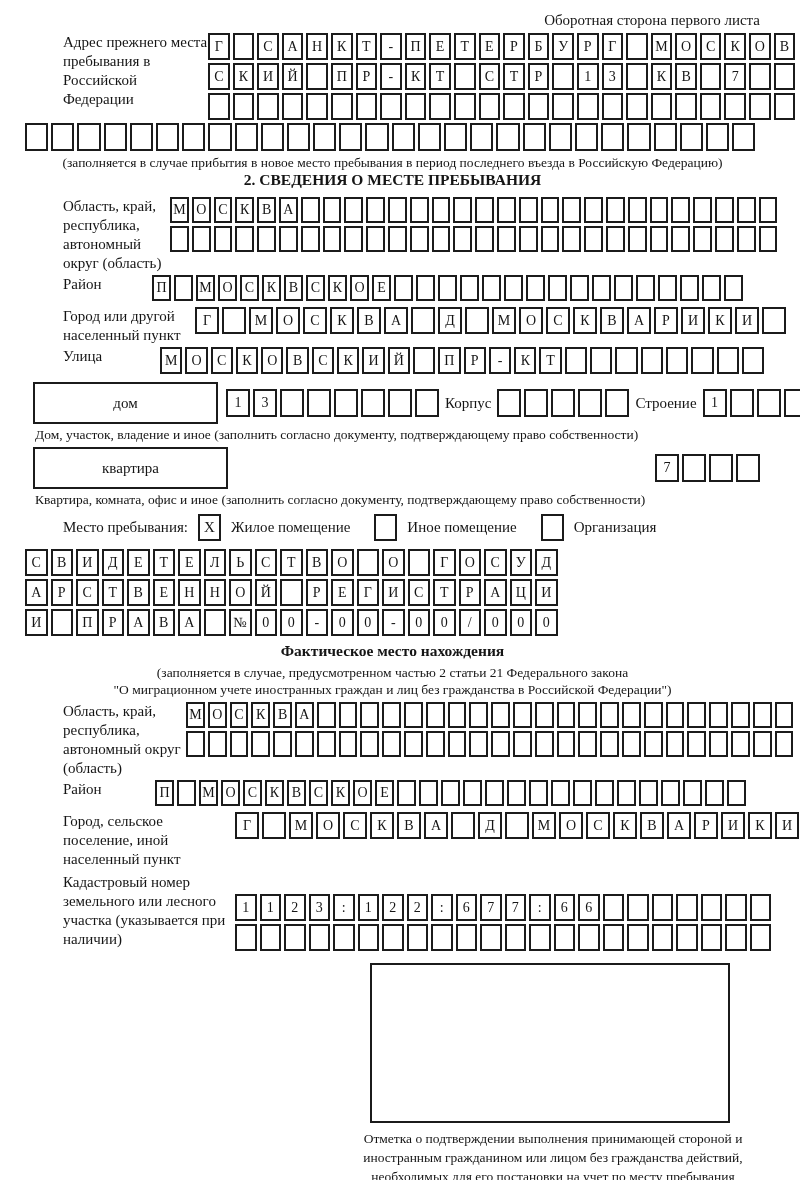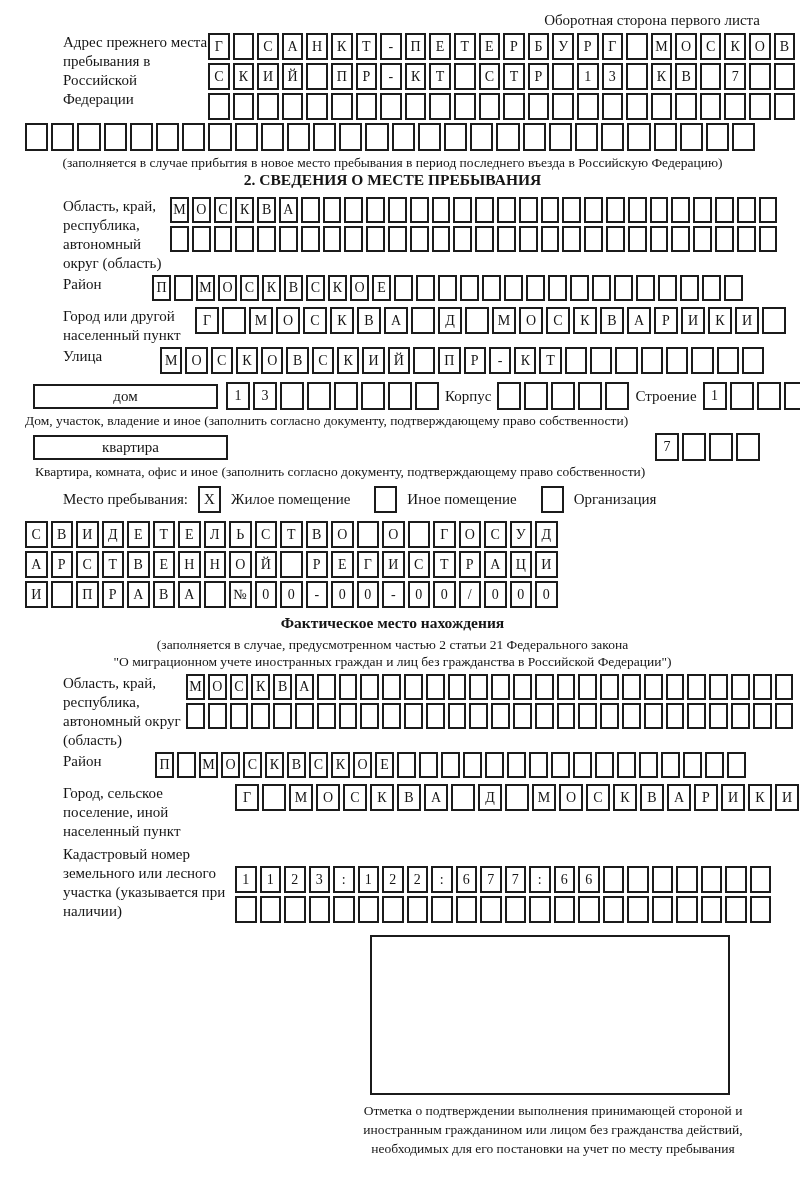--- a/index.html
+++ b/index.html
@@ -27,21 +27,21 @@
   .s28  .cell { width:18.8px; height:26px; }
   .s27  .cell { width:19px;   height:26px; }
   .scity .cell{ width:24px;   height:27px; }
   .sstr .cell { width:22.3px; height:27px; }
   .shou .cell { width:24px;   height:28px; }
   .sdoc .cell { width:22.5px; height:27px; }
   .scad .cell { width:21.5px; height:27px; }
   .note { font-size:13.5px; line-height:17px; }
   .center { text-align:center;font-family:Liberation Serif, serif; }
   .sec-title { font-weight:bold; font-size:15.5px; text-align:center; }
-  .wide-box { border:2px solid #1b1b1b; height:25px; display:flex; align-items:center; justify-content:center; font-size:15px; flex-shrink:0; }
+  .wide-box { border:2px solid #1b1b1b; height:42px; display:flex; align-items:center; justify-content:center; font-size:15px; flex-shrink:0; }
   .inline-label { font-size:15px; padding:0 6px; white-space:nowrap; align-self:center; }
   .house-row { display:flex; align-items:center; margin-left:8px; }
   .checkbox {
     width:23px; height:27px; border:2px solid #1b1b1b; display:inline-flex;
     align-items:center; justify-content:center; font-size:15px; flex-shrink:0;
   }
   .stay-row { display:flex; align-items:center; font-size:15px; gap:10px; }
   .stamp-box { width:360px; height:160px; border:2px solid #1b1b1b; margin-left:345px; }
   .stamp-caption { width:420px; margin-left:318px; text-align:center; font-size:13.5px; line-height:19px; margin-top:6px; }
   .mt2{margin-top:2px;} .mt3{margin-top:3px;} .mt4{margin-top:4px;justify-content:space-between;} .mt6{margin-top:6px;}
@@ -349,21 +349,21 @@
         <div class="cell"></div>
       </div>
     <div class="inline-label">Строение</div>
     <div class="boxrow shou">
         <div class="cell">1</div>
         <div class="cell"></div>
         <div class="cell"></div>
         <div class="cell"></div>
       </div>
   </div>
-  <div class="note mt2" style="">Дом, участок, владение и иное (заполнить согласно документу, подтверждающему право собственности)</div>
+  <div class="note mt2" style="margin-left:10px;">Дом, участок, владение и иное (заполнить согласно документу, подтверждающему право собственности)</div>
 
   <div class="house-row mt4">
     <div class="wide-box" style="width:195px;">квартира</div>
     <div class="boxrow shou" style="margin-left:8px;">
         <div class="cell">7</div>
         <div class="cell"></div>
         <div class="cell"></div>
         <div class="cell"></div>
       </div>
   </div>

